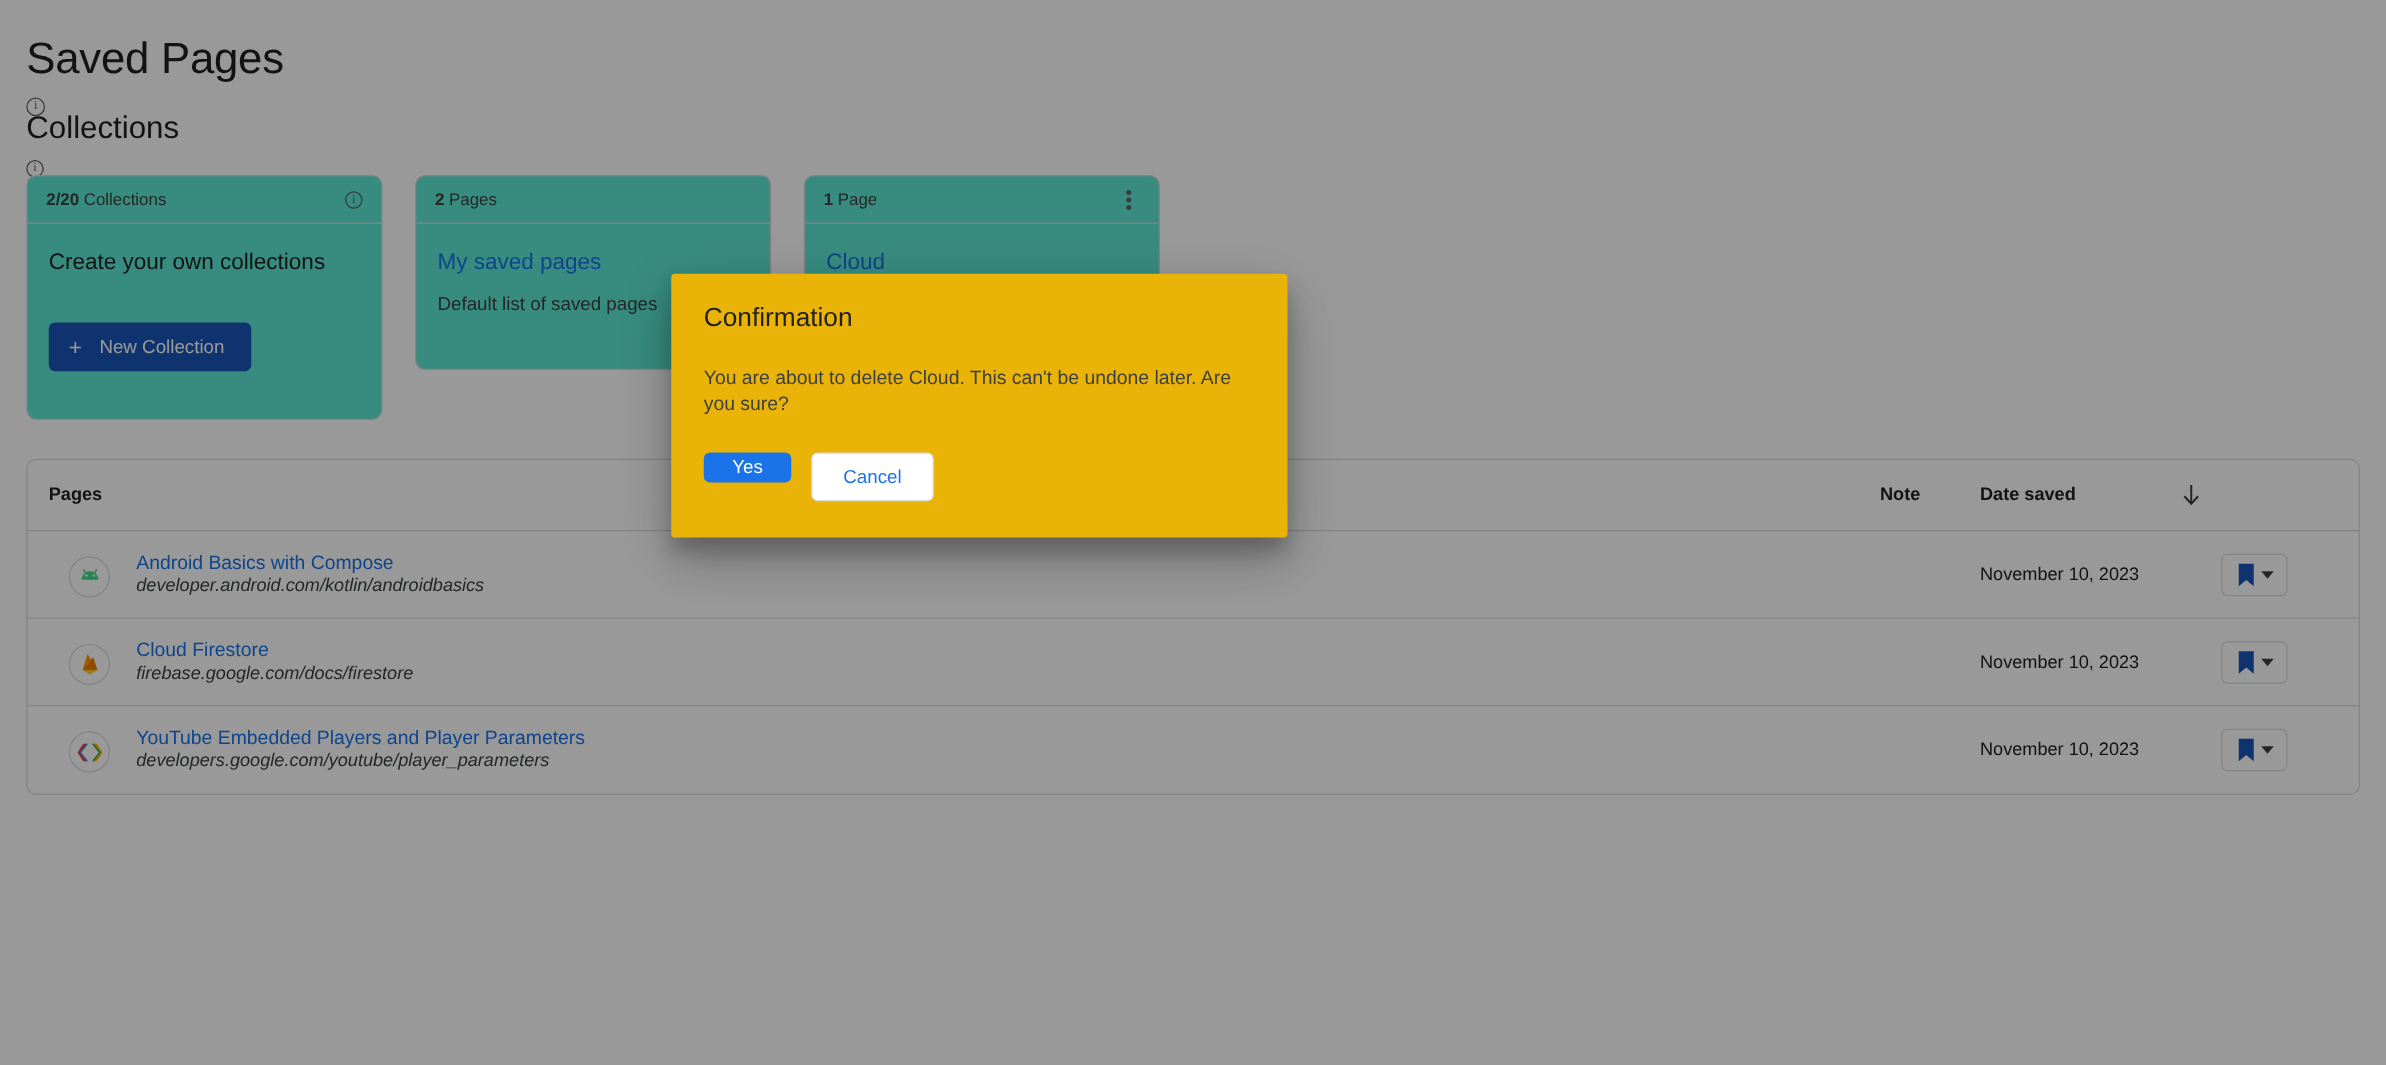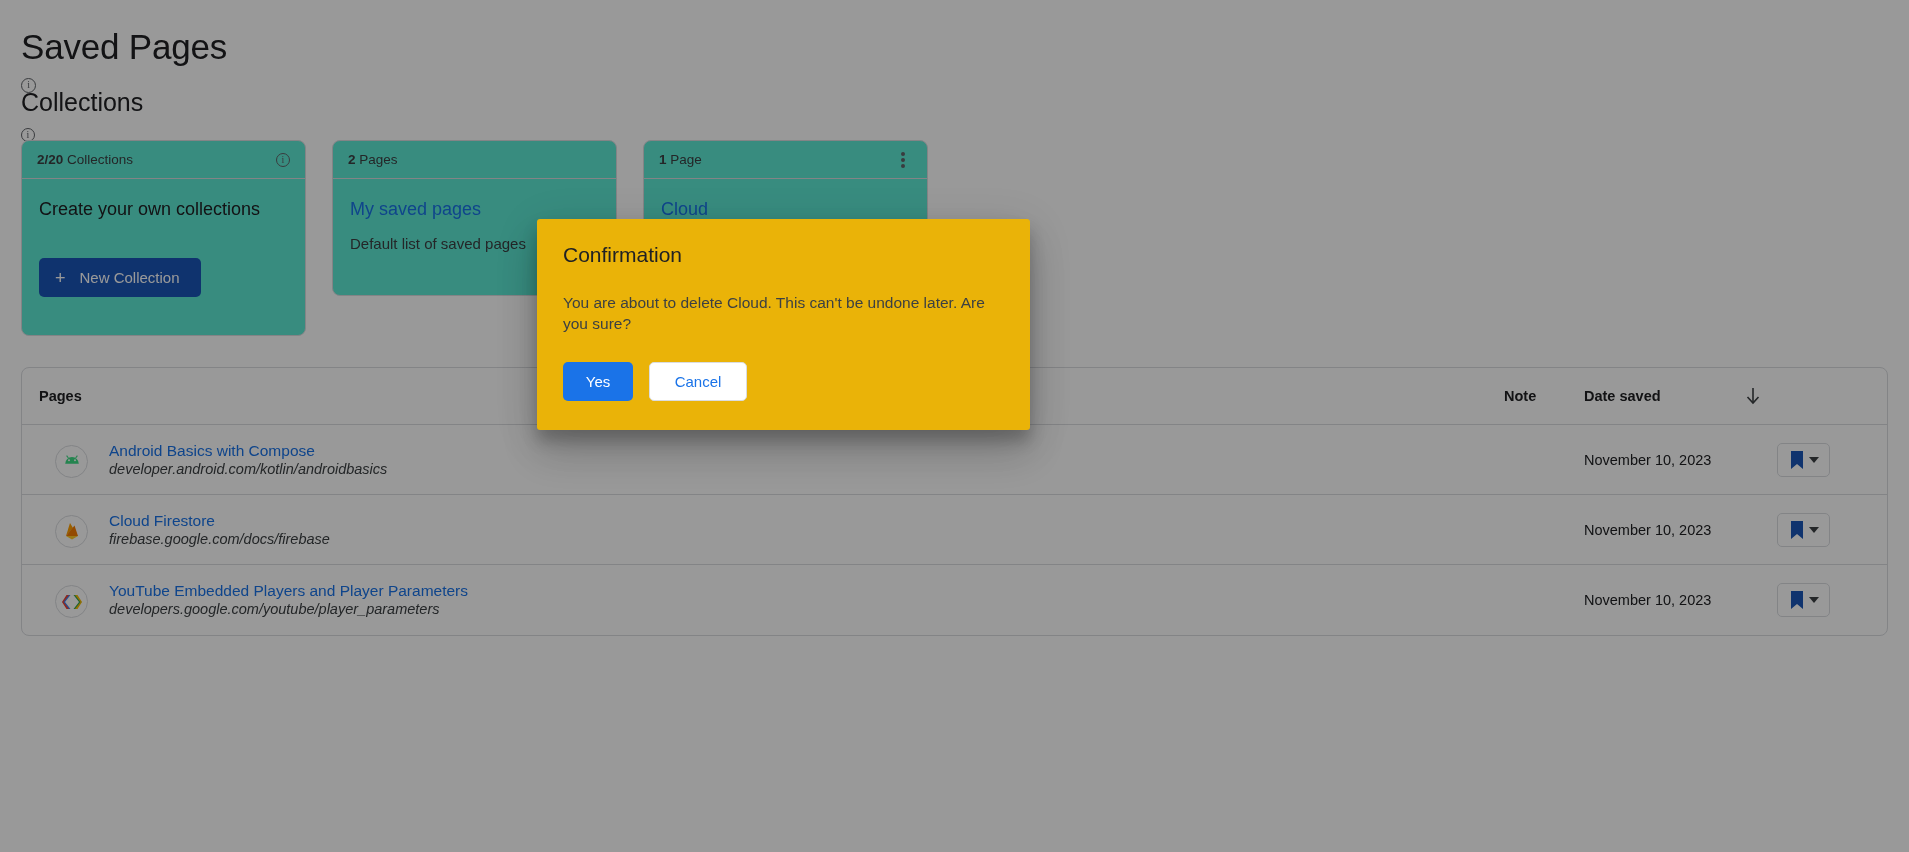--- a/index.html
+++ b/index.html
@@ -182,21 +182,21 @@
     padding: 24px 24px 0 26px;
   }
   #dlg-title { font-size: 21px; color: #202124; font-weight: 400; }
   #dlg-msg {
     margin-top: 26px;
     font-size: 15.5px; color: #3c4043; line-height: 1.35;
     width: 425px;
   }
   #dlg-actions { margin-top: 27px; display: flex; gap: 16px; }
   .btn-yes {
-    min-width: 70px; height: 39px; padding: 0 20px;
+    min-width: 70px; height: 24px; padding: 0 20px;
     background: #1a73e8; color: #fff;
     border: none; border-radius: 5px;
     font-size: 15px; font-family: "Liberation Sans", sans-serif;
     cursor: pointer;
   }
   .btn-cancel {
     min-width: 98px; height: 39px; padding: 0 20px;
     background: #fff; color: #1a73e8;
     border: 1px solid #dadce0; border-radius: 5px;
     font-size: 15px; font-family: "Liberation Sans", sans-serif;
@@ -342,21 +342,21 @@
       <div class="cell-page">
         <span class="favicon">
           <svg width="20" height="20" viewBox="0 0 20 20">
               <path d="M4 15 L8 2 L11 7 z" fill="#ffa000"></path>
               <path d="M4 15 L12.5 4.5 L16 15 z" fill="#f57c00"></path>
               <path d="M4 15 L16 15 L10 18.5 z" fill="#ffca28"></path>
             </svg>
         </span>
         <span>
           <a class="pg-title" href="#">Cloud Firestore</a>
-          <span class="pg-url">firebase.google.com/docs/firebase</span>
+          <span class="pg-url">firebase.google.com/docs/firestore</span>
         </span>
       </div>
       <div class="cell-note"></div>
       <div class="cell-date">November 10, 2023</div>
       <div class="cell-arrow"></div>
       <div class="cell-action">
         <button class="bm-btn">
           <svg width="16" height="20" viewBox="0 0 16 20">
               <path d="M2 1 h12 v18 l-6 -5 l-6 5 z" fill="#1a56b8"></path>
             </svg>

